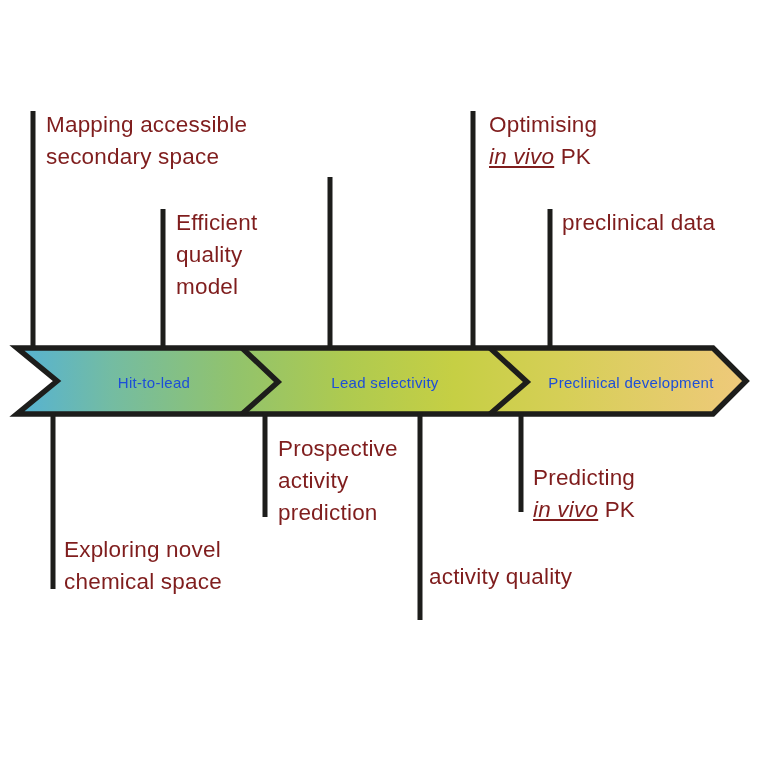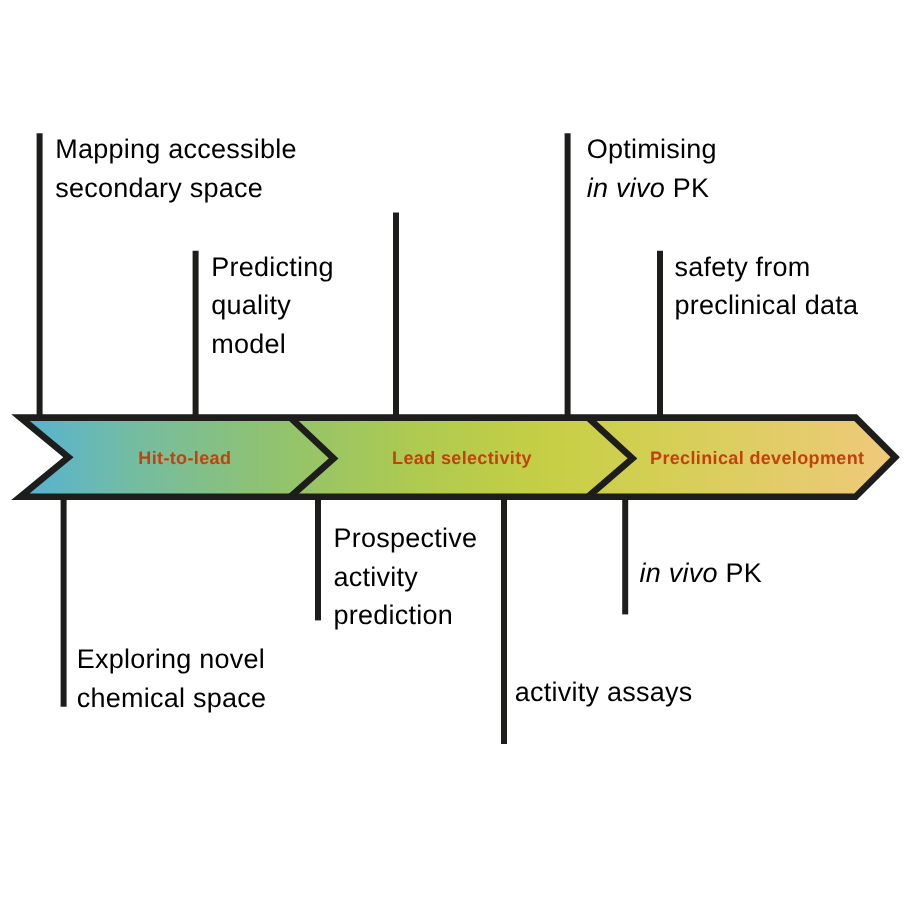--- a/index.html
+++ b/index.html
@@ -17,34 +17,35 @@
   }
   .diagram-svg {
     position: absolute;
     left: 0;
     top: 0;
   }
   .callout {
     position: absolute;
     font-size: 22.5px;
     line-height: 32px;
-    color: #000000;
+    color: #7f1d1d;
     letter-spacing: 0.2px;
     white-space: nowrap;
   }
   .italic {
     font-style: italic;
+    text-decoration: underline;
   }
   .stage-label {
     position: absolute;
     top: 382px;
     transform: translate(-50%, -50%);
     font-size: 15px;
-    font-weight: bold;
-    color: #c2410c;
+    font-weight: normal;
+    color: #1d4ed8;
     letter-spacing: 0.3px;
     white-space: nowrap;
   }
 </style>
 </head>
 <body>
 
 <div class="canvas">
 
   <svg class="diagram-svg" width="768" height="768" viewBox="0 0 768 768">
@@ -80,48 +81,48 @@
   <div class="stage-label" style="left:154px;">Hit-to-lead</div>
   <div class="stage-label" style="left:385px;">Lead selectivity</div>
   <div class="stage-label" style="left:631px;">Preclinical development</div>
 
   <div class="callout" style="left:46px; top:109px;">
     <div>Mapping accessible</div>
     <div>secondary space</div>
   </div>
 
   <div class="callout" style="left:176px; top:207px;">
-    <div>Predicting</div>
+    <div>Efficient</div>
     <div>quality</div>
     <div>model</div>
   </div>
 
 
   <div class="callout" style="left:489px; top:109px;">
     <div>Optimising</div>
     <div><span class="italic">in vivo</span><span> PK</span></div>
   </div>
 
   <div class="callout" style="left:562px; top:207px;">
-    <div>safety from</div>
     <div>preclinical data</div>
   </div>
 
   <div class="callout" style="left:278px; top:433px;">
     <div>Prospective</div>
     <div>activity</div>
     <div>prediction</div>
   </div>
 
   <div class="callout" style="left:64px; top:534px;">
     <div>Exploring novel</div>
     <div>chemical space</div>
   </div>
 
   <div class="callout" style="left:429px; top:561px;">
-    <div>activity assays</div>
+    <div>activity quality</div>
   </div>
 
   <div class="callout" style="left:533px; top:462px;">
+    <div>Predicting</div>
     <div><span class="italic">in vivo</span><span> PK</span></div>
   </div>
 
 </div>
 
 </body></html>

